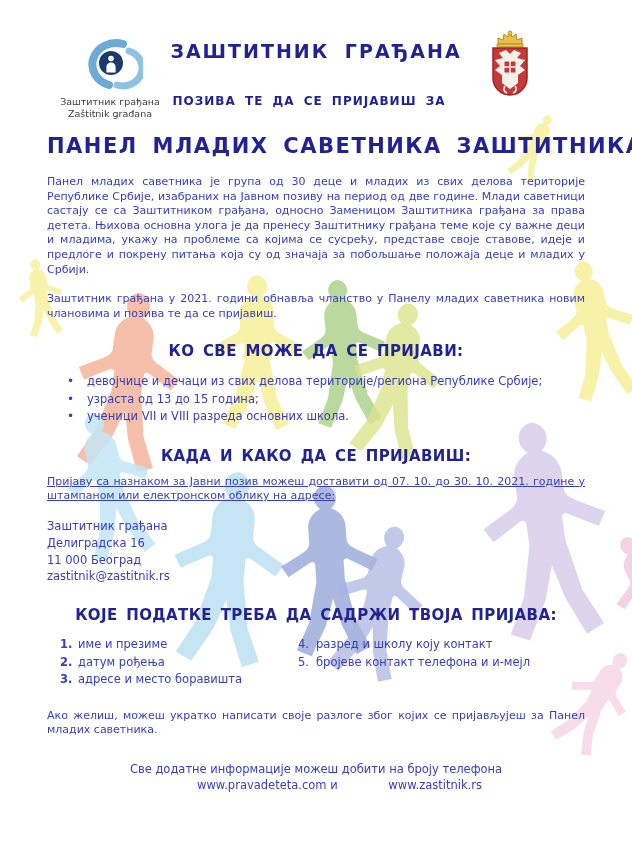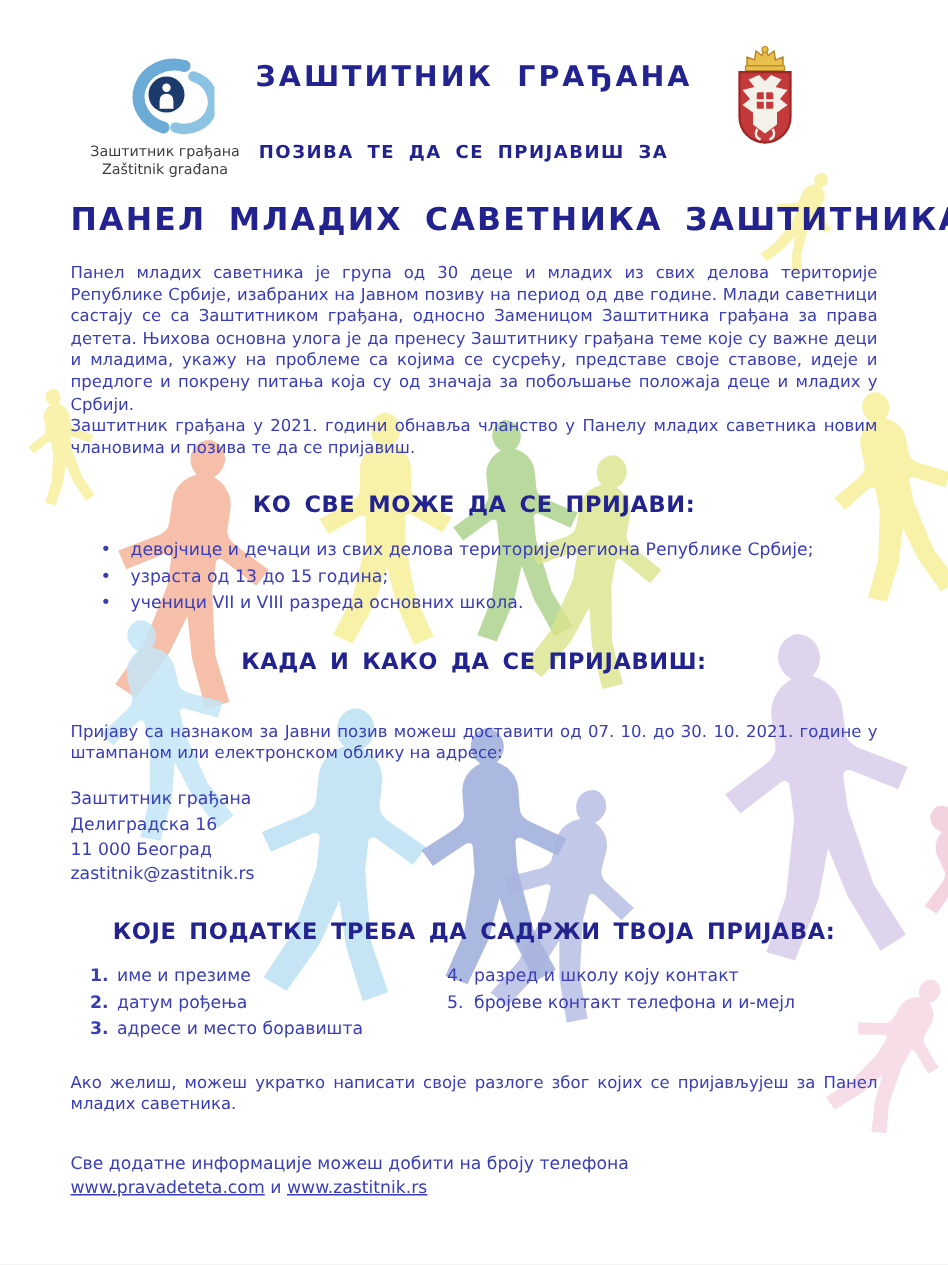--- a/index.html
+++ b/index.html
@@ -26,39 +26,39 @@
   }
   .coa{position:absolute; right:48px; top:30px;}
   .main-title{
     margin:6px 0 0; text-align:center;
     font-size:21px; font-weight:bold; letter-spacing:1.5px; word-spacing:6px;
     color:var(--navy,#22238f); white-space:nowrap;
   }
   p{margin:0; font-size:11px; line-height:14.6px;}
   .just{text-align:justify;}
   .p1{margin-top:17px;}
-  .p2{}
+  .p2{margin-top:15px;}
   h3{
     margin:21px 0 0; text-align:center; font-size:15px; font-weight:bold;
     letter-spacing:.4px; word-spacing:3px; color:var(--navy,#22238f);
   }
   .bullets{margin-top:13px;}
   .b-row{display:flex; font-size:11.5px; line-height:17.5px;}
   .b-dot{width:20px; margin-left:20px; text-align:left; font-size:12px;}
-  .p3{margin-top:31px;}
+  .p3{margin-top:10px;text-decoration:underline;}
   .address{margin-top:14px; font-size:11.5px; line-height:16.8px;}
   .cols{display:flex; margin-top:12px; font-size:11.5px;}
   .col-l{width:238px; margin-left:13px;}
   .col-r{flex:1;}
   .li{display:flex; line-height:17.5px;}
   .num{width:18px;}
   .num.bold{font-weight:bold;}
   .note{margin-top:20px;}
-  .footer{margin-top:23px; text-align:left; font-size:11.5px; line-height:16.5px;}
-  .footer a{color:var(--blue,#3a3db8); text-decoration:underline; cursor:pointer;}
+  .footer{margin-top:23px; text-align:center; font-size:11.5px; line-height:16.5px;}
+  .footer a{color:var(--blue,#3a3db8); cursor:pointer;margin-left:47px;}
 </style>
 </head>
 <body>
 
 <div class="page">
 
   <svg class="bg" width="632" height="843" viewBox="0 0 632 843" aria-hidden="true">
     <defs>
       <path id="kid" d="M50,3 c-6,0 -11,5 -11,11 c0,4 2,8 5,10 c-7,3 -12,9 -12,17 v13 c0,4 -3,7 -7,9 L5,74 l6,10 l21,-12 c2,-1 4,0 4,2 v16 l-9,36 -13,25 13,6 15,-27 8,-24 6,24 12,28 13,-6 -12,-26 -7,-37 v-16 c0,-2 2,-3 4,-2 l21,12 6,-10 -20,-11 c-4,-2 -7,-5 -7,-9 V41 c0,-8 -5,-14 -12,-17 c3,-2 5,-6 5,-10 c0,-6 -5,-11 -11,-11 z"></path>
     </defs>

